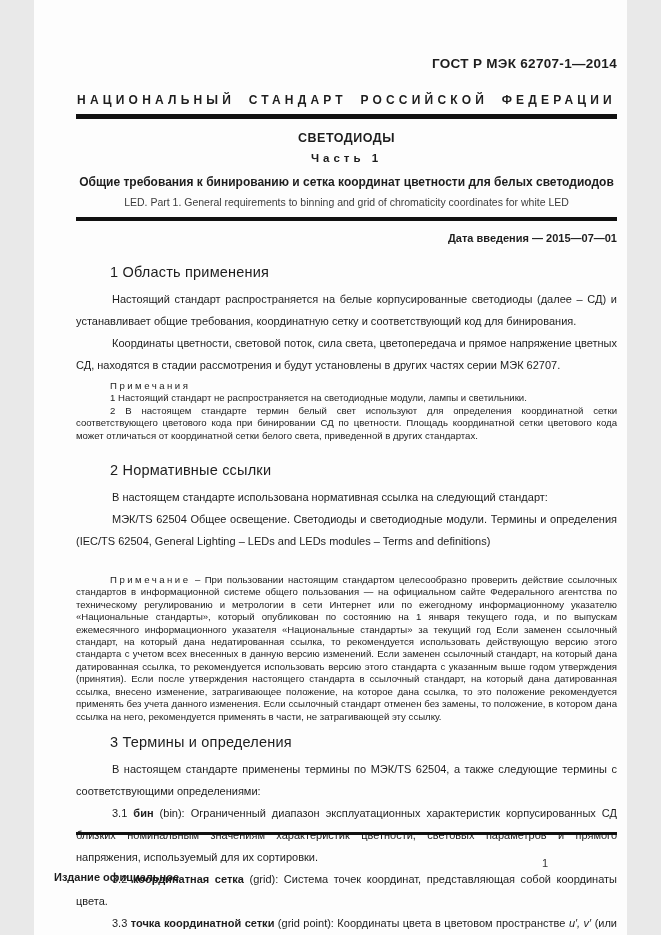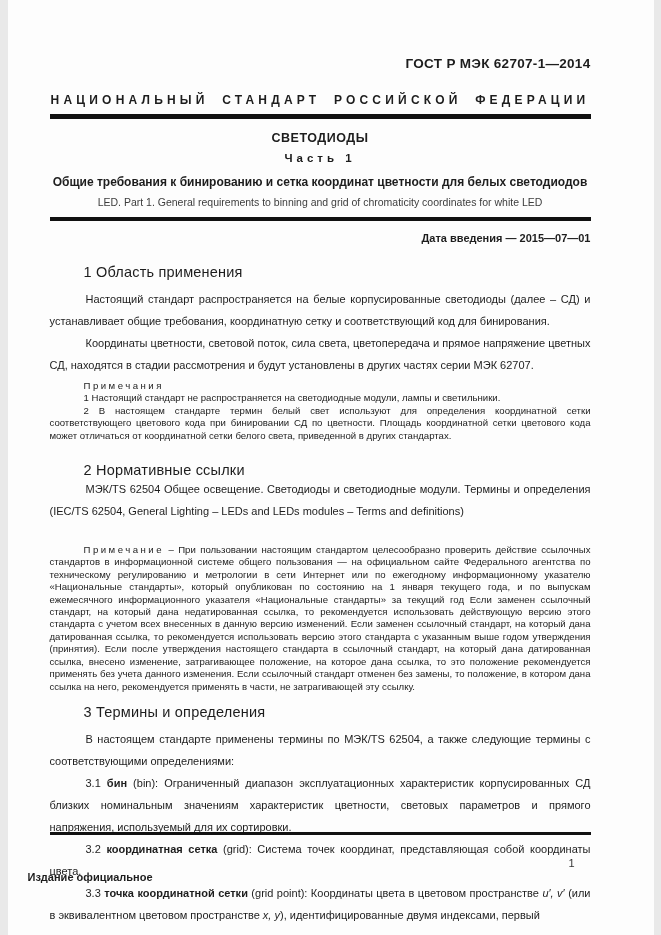--- a/index.html
+++ b/index.html
@@ -1,18 +1,18 @@
 <!DOCTYPE html>
 <html lang="ru"><head>
 <meta charset="utf-8">
 <style>
   html,body{margin:0;padding:0;background:#e9e9e9;}
   .page{
     position:relative;
-    width:646px;height:935px;
+    width:593px;height:935px;
     margin:0 auto;
     background:#fdfdfd;
     font-family:"Liberation Sans","DejaVu Sans",sans-serif;
     color:#1d1d1d;
     overflow:hidden;
   }
   .content{
     position:absolute;
     left:42px;top:0;
     width:541px;
@@ -127,20 +127,21 @@
     <p class="body-p first-p">Настоящий стандарт распространяется на белые корпусированные светодиоды (далее – СД) и устанавливает общие требования, координатную сетку и соответствующий код для бинирования.</p>
     <p class="body-p">Координаты цветности, световой поток, сила света, цветопередача и прямое напряжение цветных СД, находятся в стадии рассмотрения и будут установлены в других частях серии МЭК 62707.</p>
 
     <div class="note-block">
       <p class="note-p"><span class="note-label">Примечания</span></p>
       <p class="note-p">1 Настоящий стандарт не распространяется на светодиодные модули, лампы и светильники.</p>
       <p class="note-p">2 В настоящем стандарте термин белый свет используют для определения координатной сетки соответствующего цветового кода при бинировании СД по цветности. Площадь координатной сетки цветового кода может отличаться от координатной сетки белого света, приведенной в других стандартах.</p>
     </div>
 
     <h2 class="sec sec-mid">2 Нормативные ссылки</h2>
+    <p class="body-p first-p">В настоящем стандарте использована нормативная ссылка на следующий стандарт:</p>
     <p class="body-p">МЭК/TS 62504 Общее освещение. Светодиоды и светодиодные модули. Термины и определения (IEC/TS 62504, General Lighting – LEDs and LEDs modules – Terms and definitions)</p>
 
     <p class="note-p big-note"><span class="note-label">Примечание</span><span> – При пользовании настоящим стандартом целесообразно проверить действие ссылочных стандартов в информационной системе общего пользования — на официальном сайте Федерального агентства по техническому регулированию и метрологии в сети Интернет или по ежегодному информационному указателю «Национальные стандарты», который опубликован по состоянию на 1 января текущего года, и по выпускам ежемесячного информационного указателя «Национальные стандарты» за текущий год Если заменен ссылочный стандарт, на который дана недатированная ссылка, то рекомендуется использовать действующую версию этого стандарта с учетом всех внесенных в данную версию изменений. Если заменен ссылочный стандарт, на который дана датированная ссылка, то рекомендуется использовать версию этого стандарта с указанным выше годом утверждения (принятия). Если после утверждения настоящего стандарта в ссылочный стандарт, на который дана датированная ссылка, внесено изменение, затрагивающее положение, на которое дана ссылка, то это положение рекомендуется применять без учета данного изменения. Если ссылочный стандарт отменен без замены, то положение, в котором дана ссылка на него, рекомендуется применять в части, не затрагивающей эту ссылку.</span></p>
 
     <h2 class="sec sec-last">3 Термины и определения</h2>
     <p class="body-p s3-intro">В настоящем стандарте применены термины по МЭК/TS 62504, а также следующие термины с соответствующими определениями:</p>
 
     <p class="body-p"><span>3.1</span> <b class="term">бин</b><span> (bin): Ограниченный диапазон эксплуатационных характеристик корпусированных СД близких номинальным значениям характеристик цветности, световых параметров и прямого напряжения, используемый для их сортировки.</span></p>
 
     <p class="body-p"><span>3.2</span> <b class="term">координатная сетка</b><span> (grid): Система точек координат, представляющая собой координаты цвета.</span></p>

